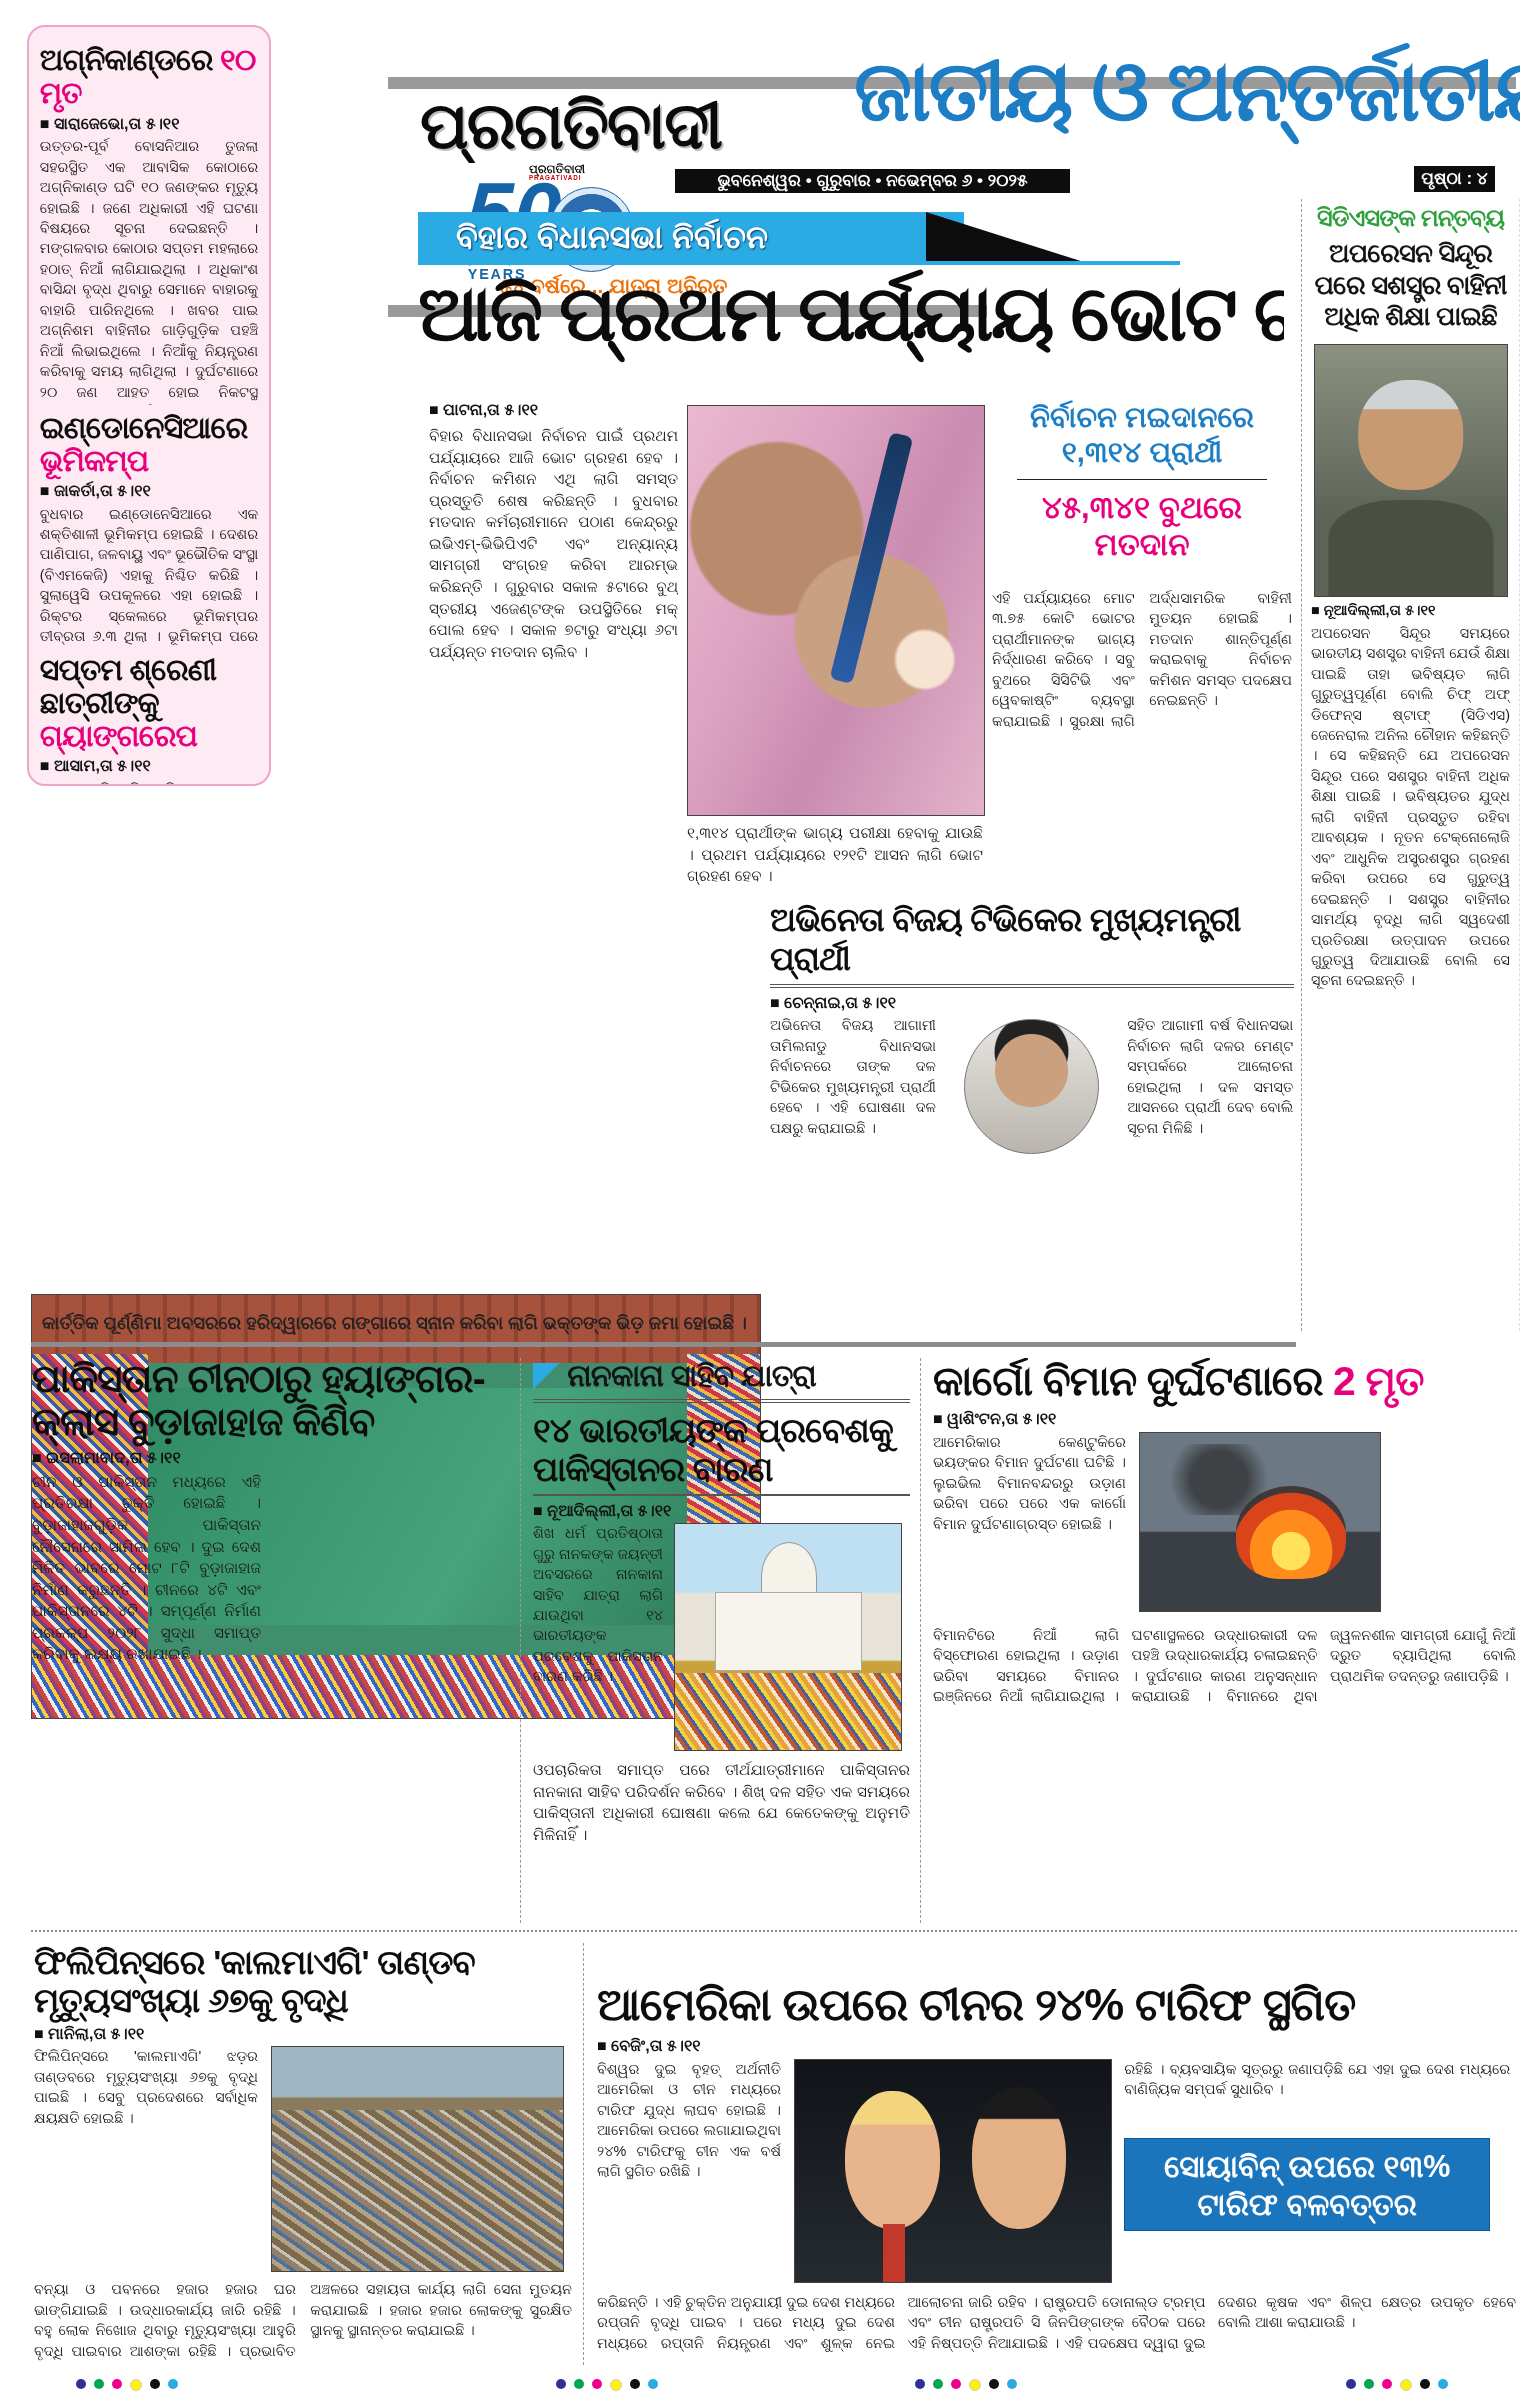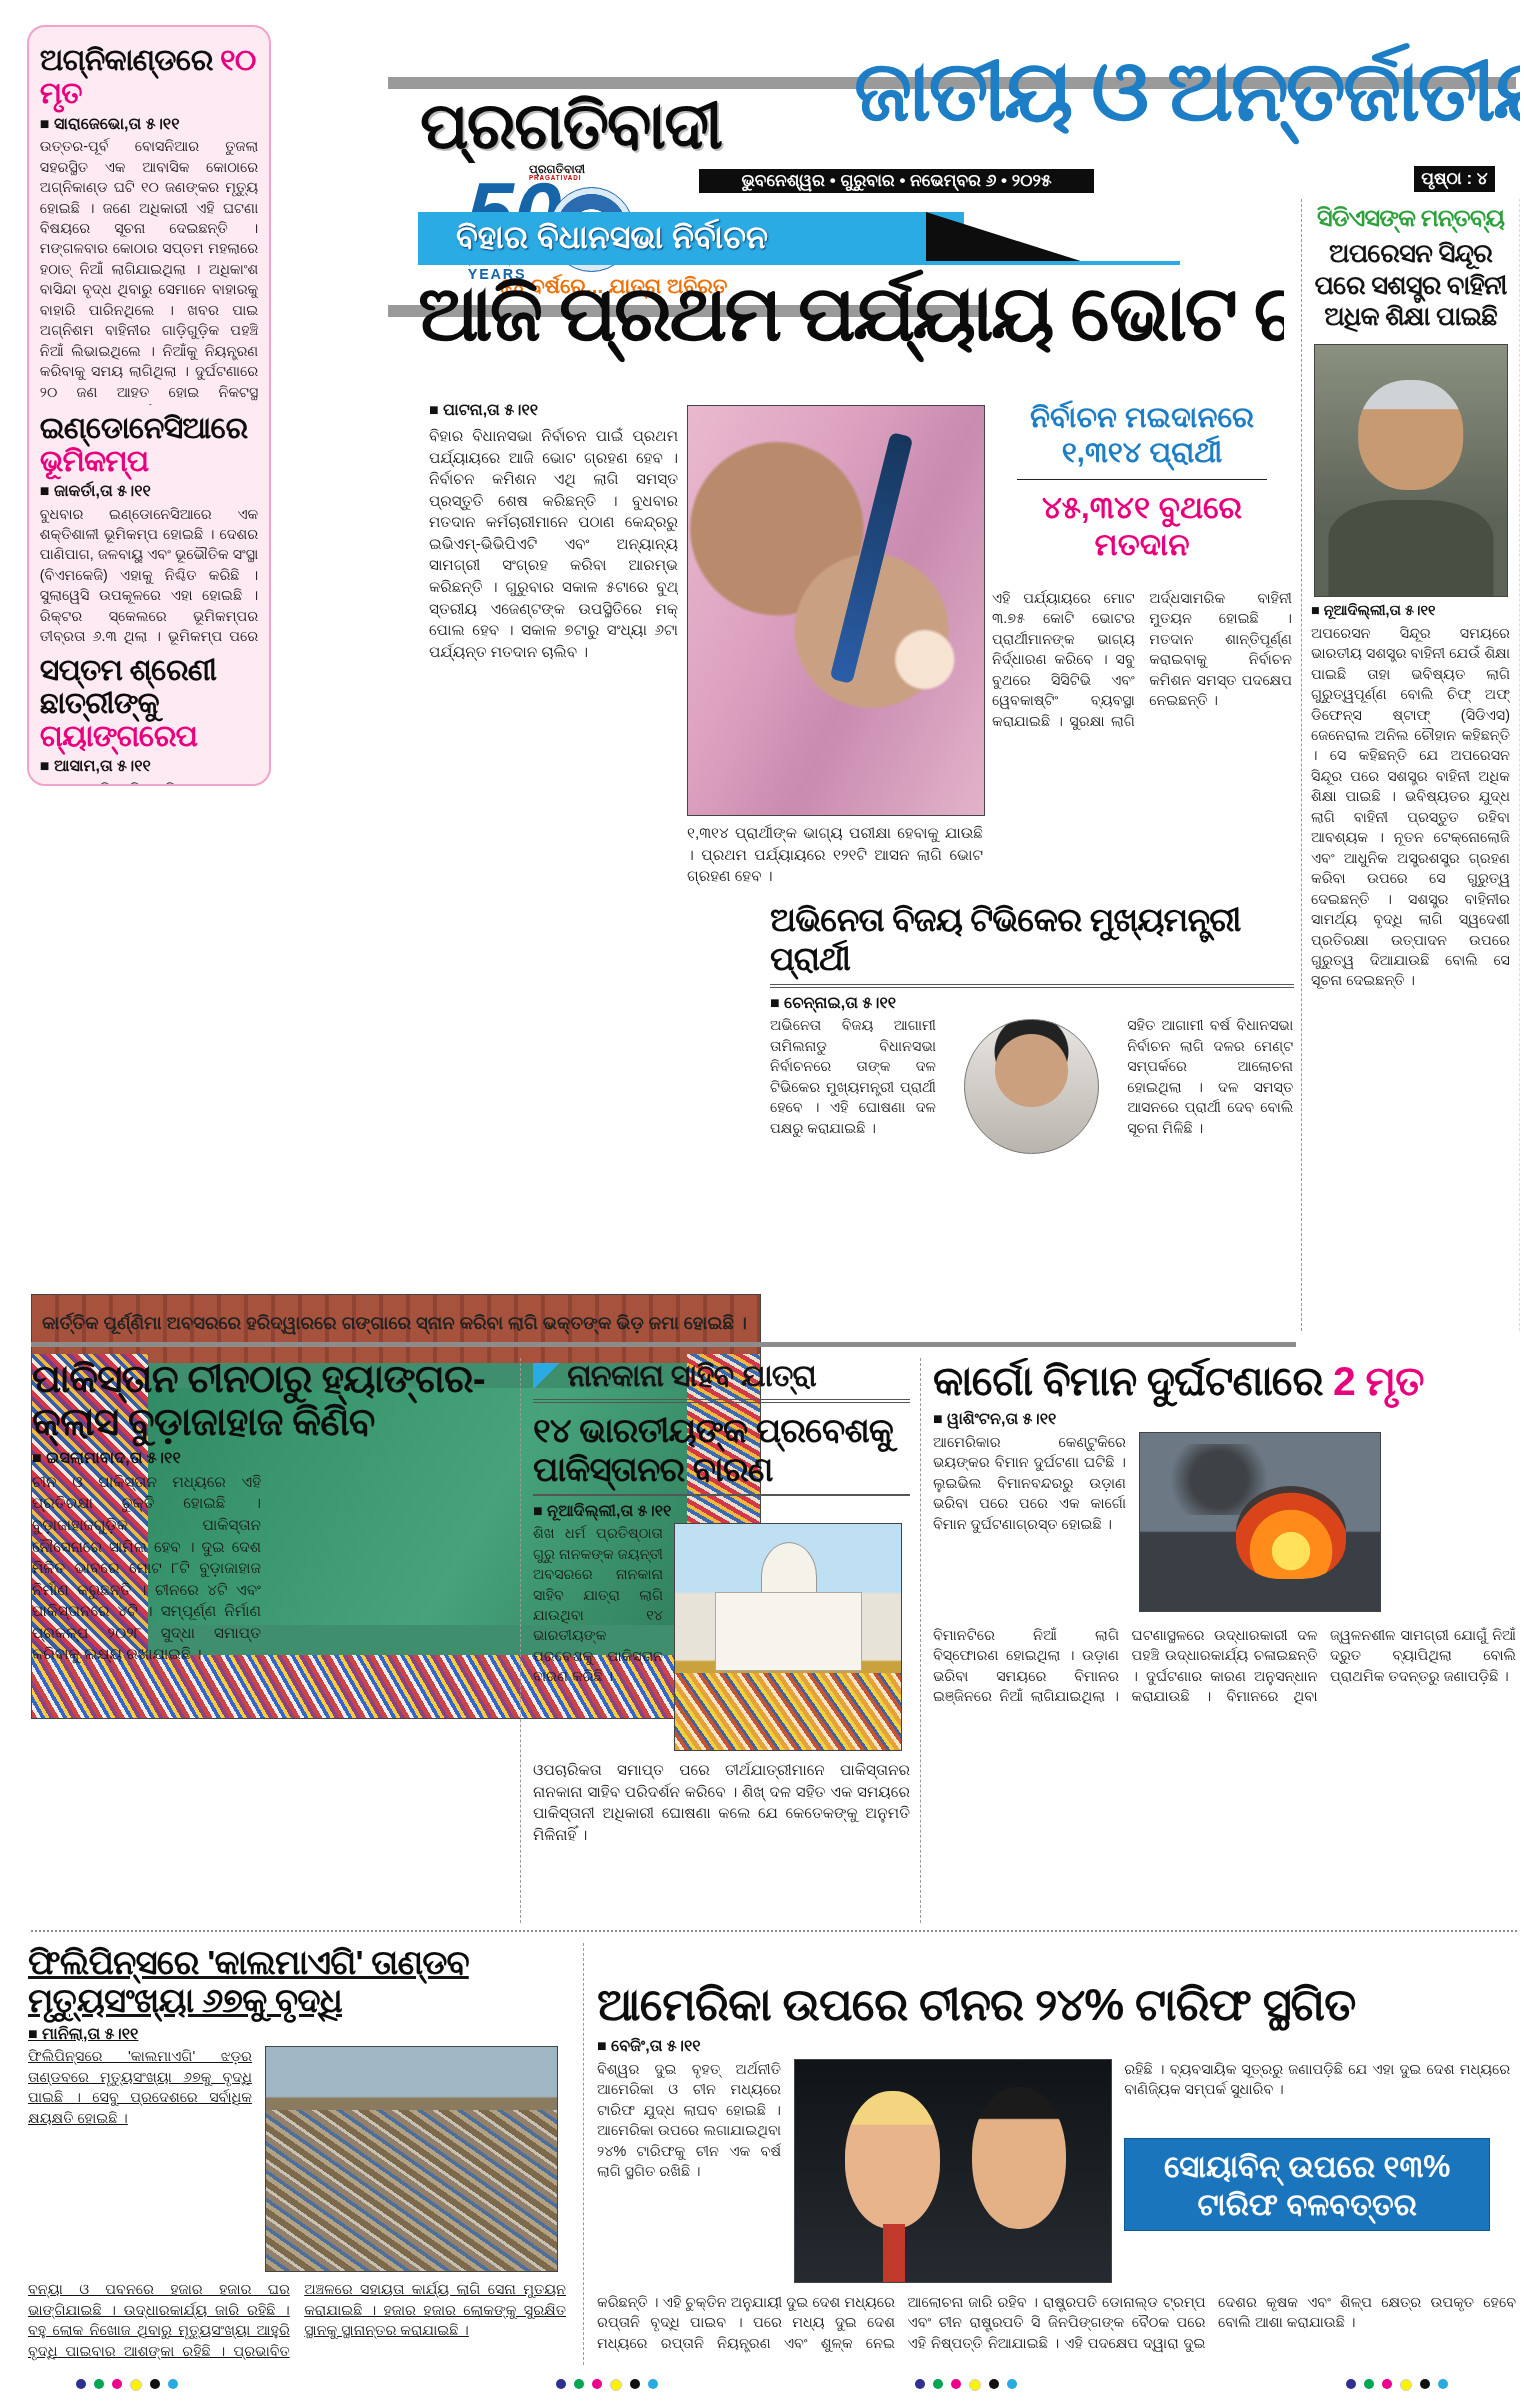--- a/index.html
+++ b/index.html
@@ -119,21 +119,21 @@
   <div class="abs emblem-top" style="left:63px;top:-3.6px;"><span>ପ୍ରଗତିବାଦୀ</span><small>PRAGATIVADI</small></div>
   <div class="abs emblem-num" style="left:0;top:7.2px;">50</div>
   <div class="abs emblem-range" style="left:1.8px;top:90px;">(1971-2021)</div>
   <div class="abs emblem-years" style="left:1.8px;top:99px;">YEARS</div>
   <div class="abs emblem-circle" style="left:83px;top:20px;"></div>
 </div>
 <div class="abs tagline" style="left:499px;top:274px;width:296px;">୫୪ ବର୍ଷରେ... ଯାତ୍ରା ଅବିରତ</div>
 <div class="abs graybar" style="left:388px;top:305px;width:599px;height:11.7px;"></div>
 
 <div class="abs blue-title" style="left:854px;top:43px;width:666px;height:121px;">ଜାତୀୟ ଓ ଅନ୍ତର୍ଜାତୀୟ</div>
-<div class="abs datebar" style="left:675px;top:169px;width:395px;height:24px;margin-left:24px;">ଭୁବନେଶ୍ୱର • ଗୁରୁବାର • ନଭେମ୍ବର ୬ • ୨୦୨୫</div>
+<div class="abs datebar" style="left:675px;top:169px;width:395px;height:24px;">ଭୁବନେଶ୍ୱର • ଗୁରୁବାର • ନଭେମ୍ବର ୬ • ୨୦୨୫</div>
 <div class="abs pagebox" style="left:1414px;top:166px;width:81px;height:26px;">ପୃଷ୍ଠା : ୪</div>
 
 <div class="abs cds-rail">
   <div class="cds-kicker">ସିଡିଏସଙ୍କ ମନ୍ତବ୍ୟ</div>
   <div class="cds-head">ଅପରେସନ ସିନ୍ଦୂର ପରେ ସଶସ୍ତ୍ର ବାହିନୀ ଅଧିକ ଶିକ୍ଷା ପାଇଛି</div>
   <div class="photo ph-portrait" style="width:192px;height:251px;margin:10.8px auto 3.6px auto;">
     <div class="face"></div>
     <div class="torso"></div>
   </div>
   <div class="byline" style="font-size:14.4px;">■ ନୂଆଦିଲ୍ଲୀ,ତା ୫।୧୧</div>
@@ -222,21 +222,21 @@
     <div class="photo ph-plane" style="width:240px;height:178px;">
       <div class="smoke"></div>
       <div class="fire"></div>
     </div>
   </div>
   <div class="body-text threecol" style="height:296px;margin-top:9px;font-size:14.4px;">ବିମାନଟିରେ ନିଆଁ ଲାଗି ବିସ୍ଫୋରଣ ହୋଇଥିଲା । ଉଡ଼ାଣ ଭରିବା ସମୟରେ ବିମାନର ଇଞ୍ଜିନରେ ନିଆଁ ଲାଗିଯାଇଥିଲା । ଘଟଣାସ୍ଥଳରେ ଉଦ୍ଧାରକାରୀ ଦଳ ପହଞ୍ଚି ଉଦ୍ଧାରକାର୍ଯ୍ୟ ଚଳାଇଛନ୍ତି । ଦୁର୍ଘଟଣାର କାରଣ ଅନୁସନ୍ଧାନ କରାଯାଉଛି । ବିମାନରେ ଥିବା ଜ୍ୱଳନଶୀଳ ସାମଗ୍ରୀ ଯୋଗୁଁ ନିଆଁ ଦ୍ରୁତ ବ୍ୟାପିଥିଲା ବୋଲି ପ୍ରାଥମିକ ତଦନ୍ତରୁ ଜଣାପଡ଼ିଛି ।</div>
 </div>
 
 <div class="abs wavy-h" style="left:30.5px;top:1930px;width:1486px;"></div>
 
-<div class="abs" style="left:28px;top:1943px;width:538px;height:429px;overflow:hidden;text-decoration:underline;">
+<div class="abs" style="left:34px;top:1943px;width:538px;height:429px;overflow:hidden;">
   <div class="headline" style="font-size:34px;line-height:1.12;">ଫିଲିପିନ୍ସରେ 'କାଲମାଏଗି' ତାଣ୍ଡବ ମୃତ୍ୟୁସଂଖ୍ୟା ୬୭କୁ ବୃଦ୍ଧି</div>
   <div class="byline">■ ମାନିଲା,ତା ୫।୧୧</div>
   <div style="display:flex;gap:12.6px;">
     <div class="body-text" style="width:224px;height:226px;font-size:14.4px;">ଫିଲିପିନ୍ସରେ 'କାଲମାଏଗି' ଝଡ଼ର ତାଣ୍ଡବରେ ମୃତ୍ୟୁସଂଖ୍ୟା ୬୭କୁ ବୃଦ୍ଧି ପାଇଛି । ସେବୁ ପ୍ରଦେଶରେ ସର୍ବାଧିକ କ୍ଷୟକ୍ଷତି ହୋଇଛି ।</div>
     <div class="photo ph-typhoon" style="width:291px;height:224px;">
       <div class="debris"></div>
     </div>
   </div>
   <div class="body-text twocol" style="height:135px;margin-top:7.2px;font-size:14.4px;">ବନ୍ୟା ଓ ପବନରେ ହଜାର ହଜାର ଘର ଭାଙ୍ଗିଯାଇଛି । ଉଦ୍ଧାରକାର୍ଯ୍ୟ ଜାରି ରହିଛି । ବହୁ ଲୋକ ନିଖୋଜ ଥିବାରୁ ମୃତ୍ୟୁସଂଖ୍ୟା ଆହୁରି ବୃଦ୍ଧି ପାଇବାର ଆଶଙ୍କା ରହିଛି । ପ୍ରଭାବିତ ଅଞ୍ଚଳରେ ସହାୟତା କାର୍ଯ୍ୟ ଲାଗି ସେନା ମୁତୟନ କରାଯାଇଛି । ହଜାର ହଜାର ଲୋକଙ୍କୁ ସୁରକ୍ଷିତ ସ୍ଥାନକୁ ସ୍ଥାନାନ୍ତର କରାଯାଇଛି ।</div>
 </div>

